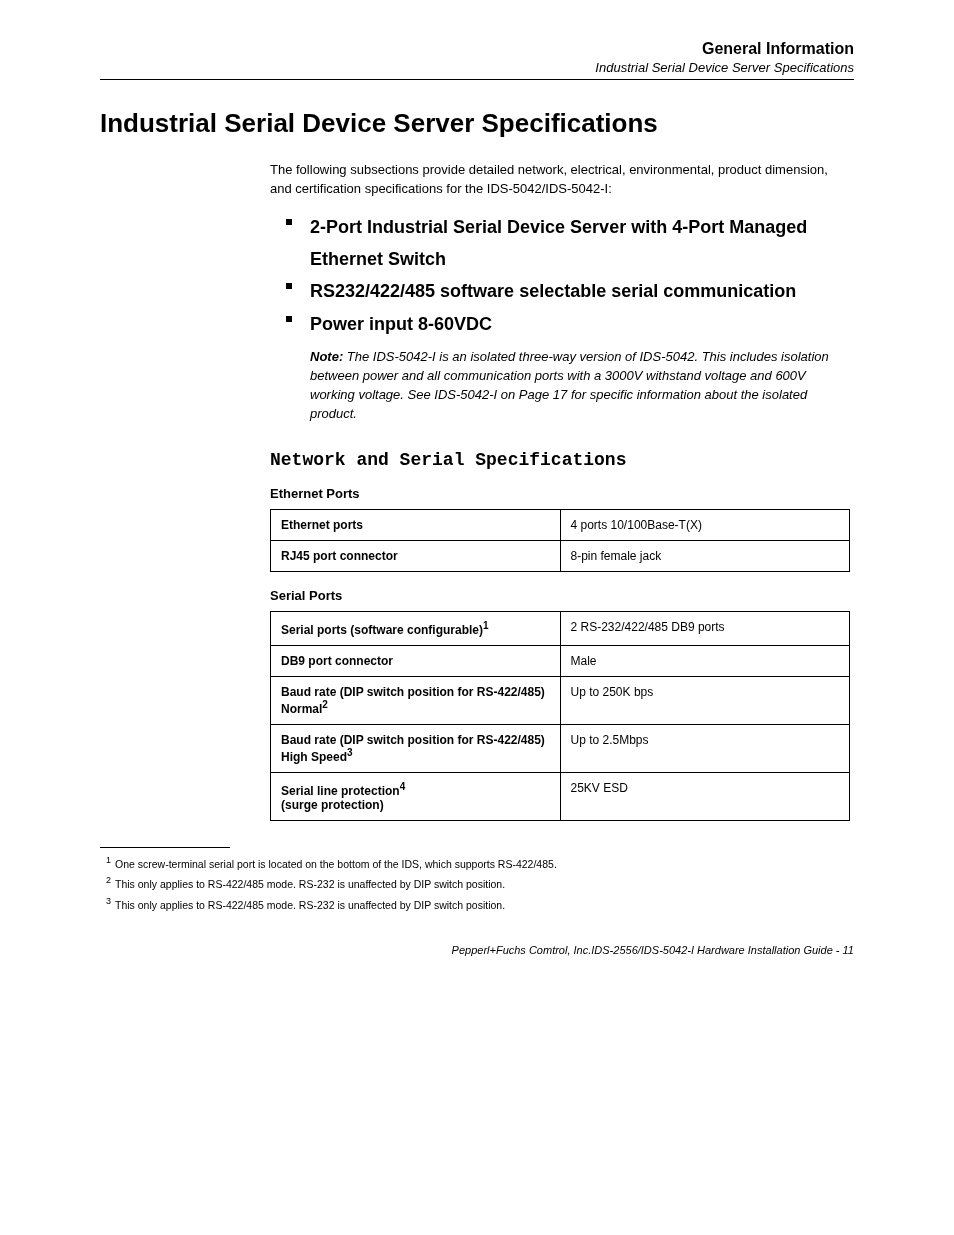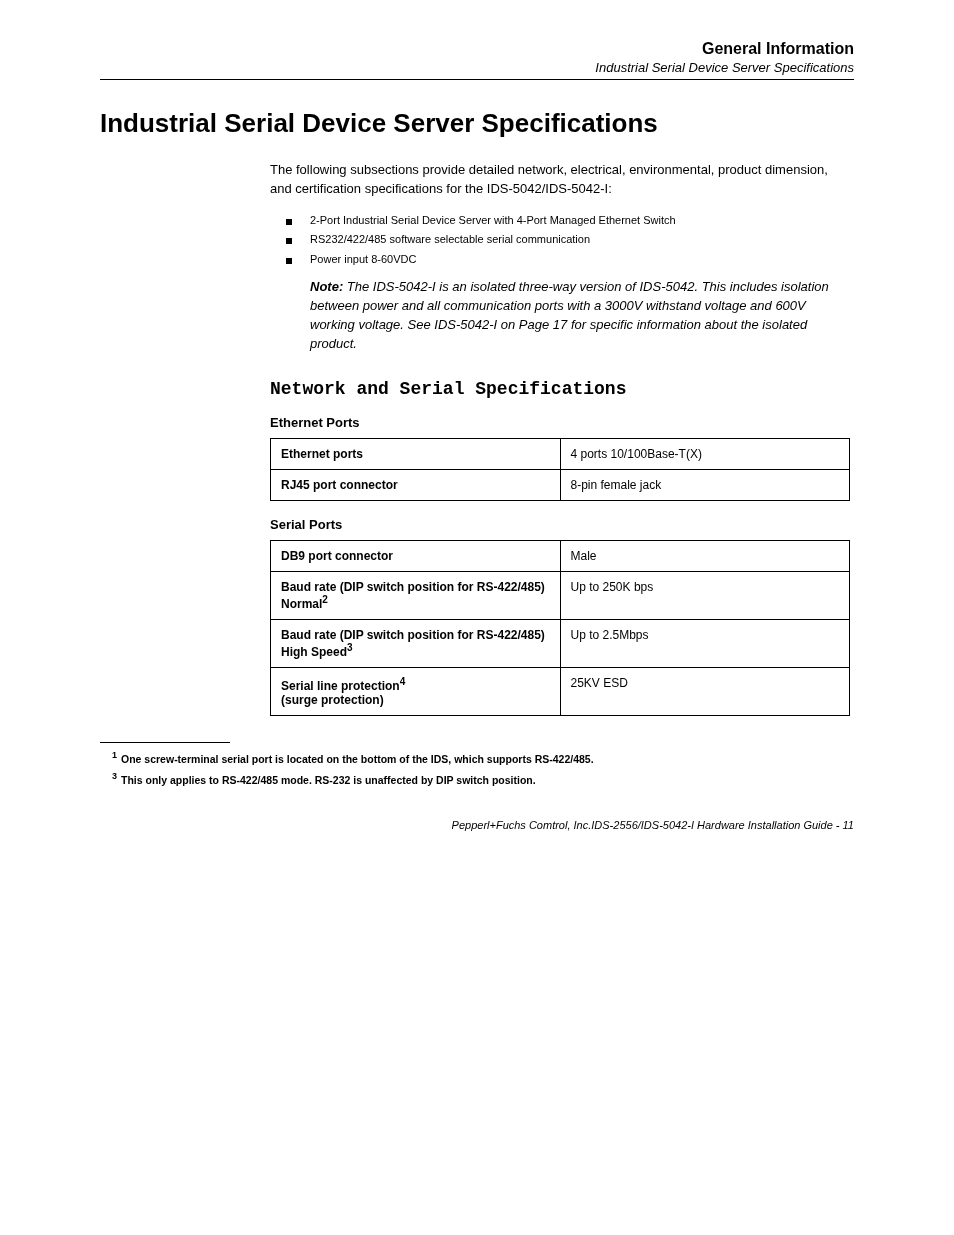--- a/index.html
+++ b/index.html
@@ -50,23 +50,24 @@
   .para-indented {
     margin-left: 40px;
   }
   ul.sq {
     list-style: none;
     padding-left: 40px;
     margin: 8px 0 8px 0;
   }
   ul.sq li {
     position: relative;
-    font-size: 11px;
+    font-size: 18px;
     line-height: 1.8;
     padding-left: 0;
+    font-weight: bold;
   }
   ul.sq li::before {
     content: "";
     position: absolute;
     left: -24px;
     top: 8px;
     width: 6px;
     height: 6px;
     background: #000;
   }
@@ -104,25 +105,24 @@
   }
   .fn-rule {
     width: 130px;
     border: none;
     border-top: 1px solid #000;
     margin: 0 0 6px 0;
   }
   .fn {
     font-size: 10.5px;
     line-height: 1.35;
-    margin-left: 12px;
+    margin-left: 6px;
     text-indent: -6px;
     padding-left: 6px;
     margin-bottom: 4px;
-    font-weight: bold;
   }
   .fn sup {
     font-size: 9px;
     margin-right: 4px;
   }
   .page-footer {
     margin-top: 24px;
     padding-top: 8px;
     display: flex;
     justify-content: flex-end;
@@ -166,20 +166,26 @@
           <td class="key">RJ45 port connector</td>
           <td>8-pin female jack</td>
         </tr>
       </tbody>
     </table>
 
     <div class="subhead">Serial Ports</div>
     <table class="spec">
       <tbody>
         <tr>
+          <td class="key">
+            <span>Serial ports (software configurable)</span><sup>1</sup>
+          </td>
+          <td>2 RS-232/422/485 DB9 ports</td>
+        </tr>
+        <tr>
           <td class="key">DB9 port connector</td>
           <td>Male</td>
         </tr>
         <tr>
           <td class="key">
             <span>Baud rate (DIP switch position for RS-422/485) Normal</span><sup>2</sup>
           </td>
           <td>Up to 250K bps</td>
         </tr>
         <tr>
@@ -195,20 +201,21 @@
           </td>
           <td>25KV ESD</td>
         </tr>
       </tbody>
     </table>
   </div>
 
   <div class="footnote-block">
     <hr class="fn-rule">
     <div class="fn"><sup>1</sup><span>One screw-terminal serial port is located on the bottom of the IDS, which supports RS-422/485.</span></div>
+    <div class="fn"><sup>2</sup><span>This only applies to RS-422/485 mode. RS-232 is unaffected by DIP switch position.</span></div>
     <div class="fn"><sup>3</sup><span>This only applies to RS-422/485 mode. RS-232 is unaffected by DIP switch position.</span></div>
   </div>
 
   <div class="page-footer">
     <span>Pepperl+Fuchs Comtrol, Inc.</span>
     <span>IDS-2556/IDS-5042-I Hardware Installation Guide - 11</span>
   </div>
 </div>
 
 </body></html>

